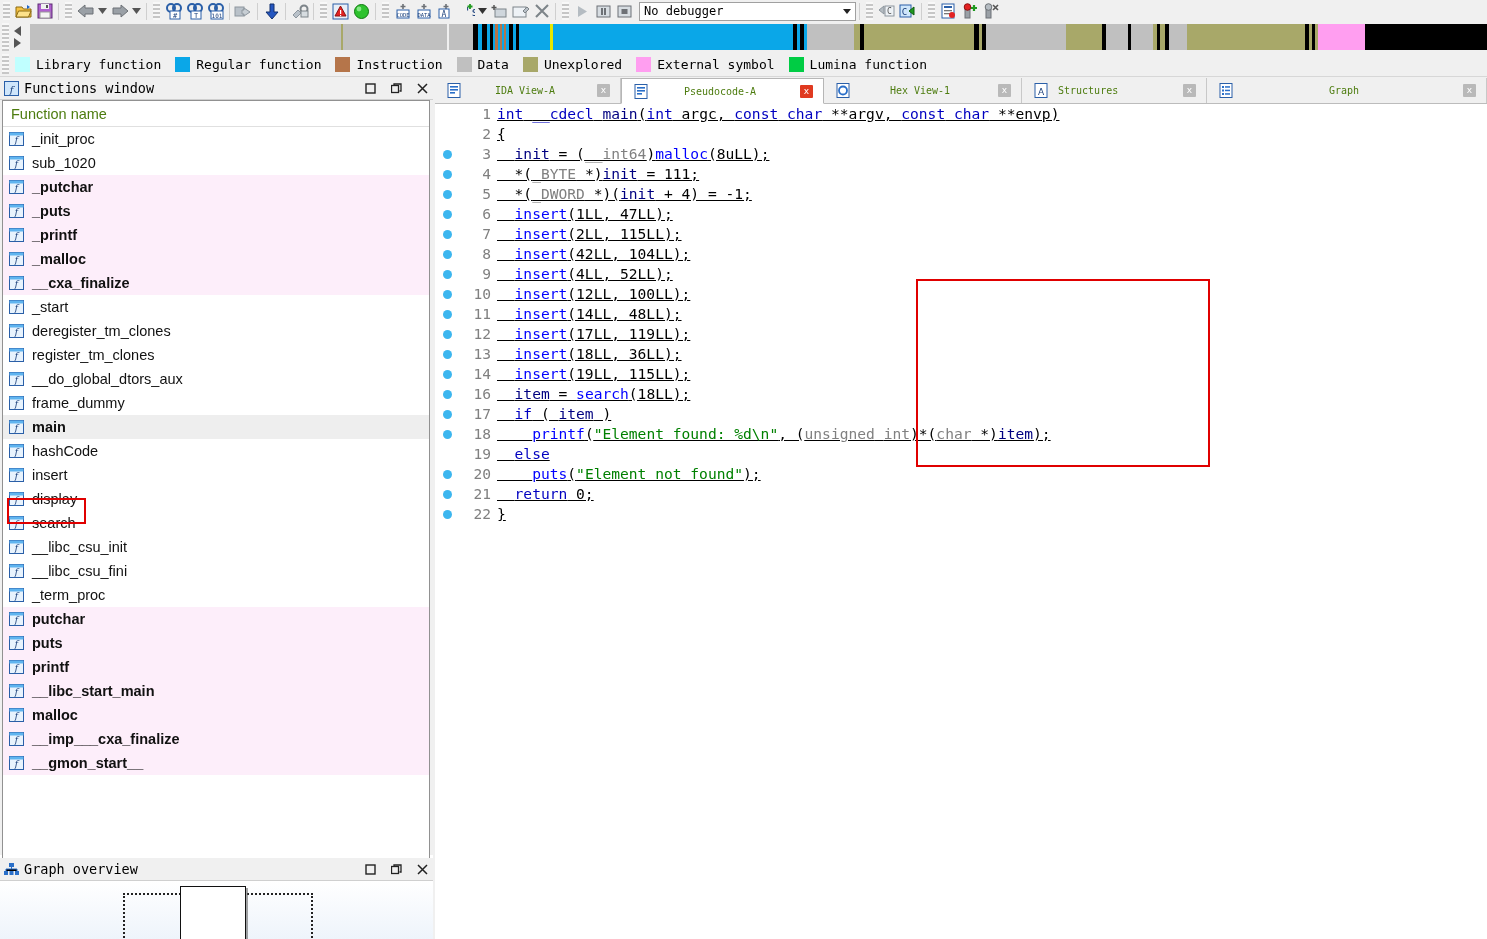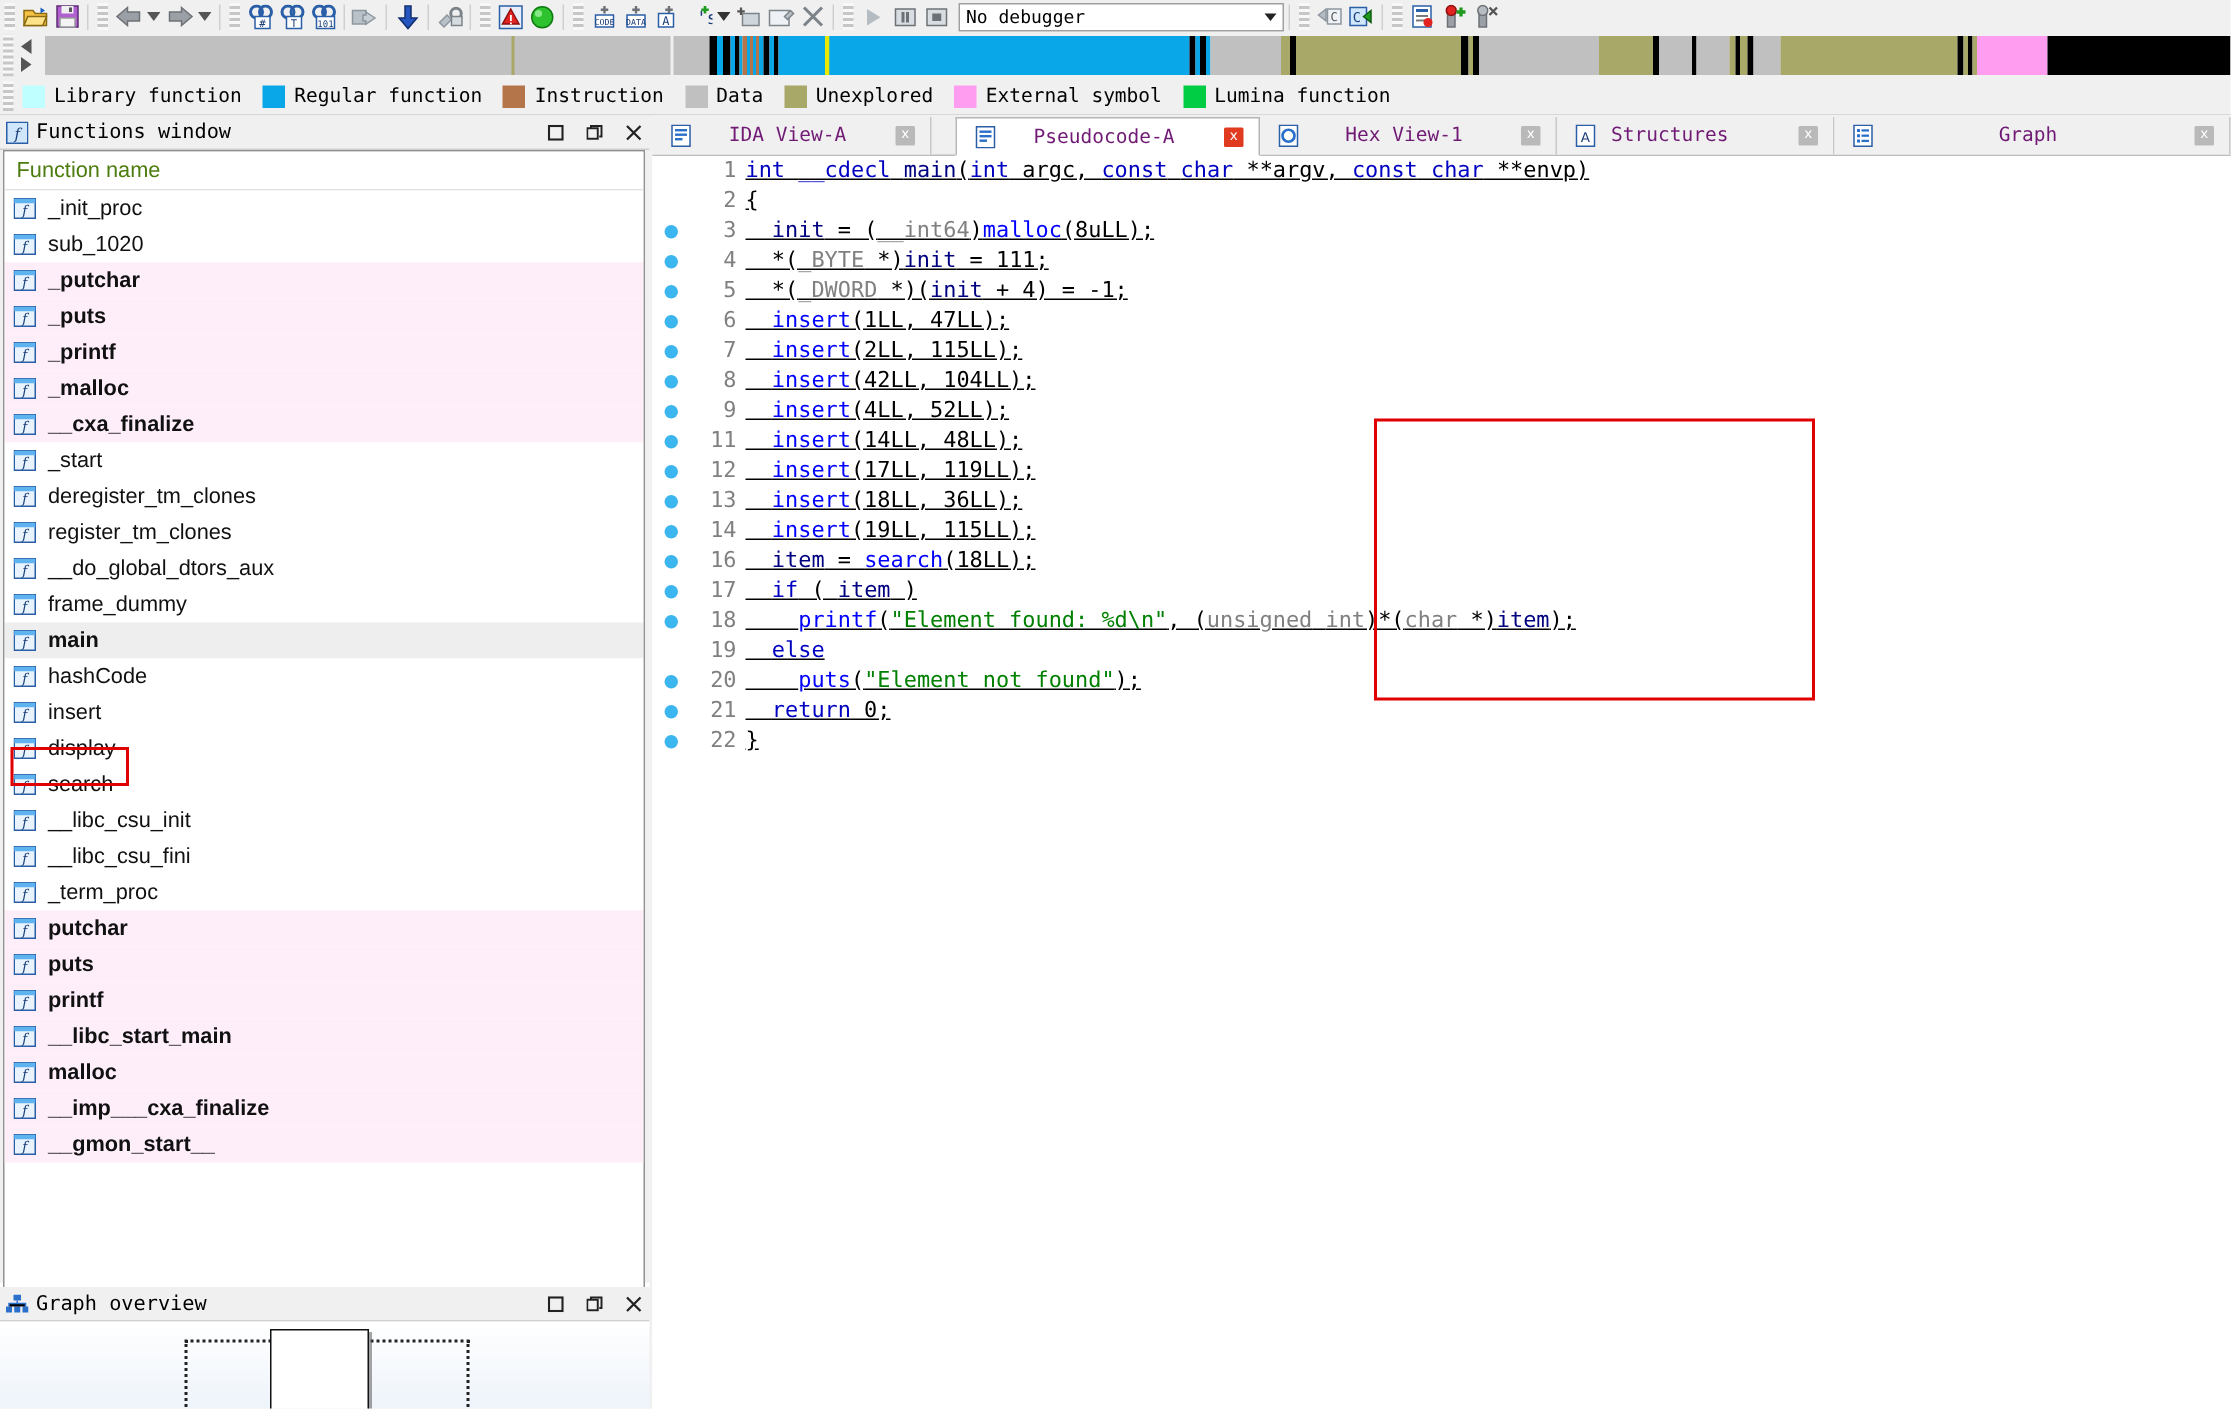--- a/index.html
+++ b/index.html
@@ -92,23 +92,23 @@
      background:#ffffff;border:1.5px solid #111;box-sizing:border-box;
      box-shadow:2px 2px 0 rgba(90,90,90,.55);}
 
   
   #rightpane{position:absolute;left:435px;top:77px;width:1052px;height:862px;background:#fff;}
   #tabbar{position:absolute;left:0;top:0;width:1052px;height:26px;background:#f0f0f0;
      border-bottom:1px solid #bcbcbc;display:flex;align-items:flex-end;}
   .tab{height:25px;display:flex;align-items:center;box-sizing:border-box;
      border-right:1px solid #c8c8c8;background:#f0f0f0;position:relative;}
   .tab.active{background:#ffffff;border-top:1px solid #b6b6b6;border-left:1px solid #b6b6b6;
-     border-right:1px solid #b6b6b6;border-bottom:1px solid #ffffff;margin-bottom:-1px;height:26px;margin-left:16px;}
+     border-right:1px solid #b6b6b6;border-bottom:1px solid #ffffff;margin-bottom:-1px;height:26px;}
   .tab .tico{width:18px;height:18px;margin:0 8px 0 10px;display:flex;align-items:center;justify-content:center;}
-  .tab .tlb{font-family:"DejaVu Sans Mono", monospace;font-size:13px;color:#701a75;}
+  .tab .tlb{font-family:"DejaVu Sans Mono", monospace;font-size:10px;color:#4d7c0f;}
   .tab .tcl{width:13px;height:13px;margin:0 10px 0 18px;display:flex;align-items:center;justify-content:center;
      background:#b9b9b9;border-radius:1px;font-size:9px;color:#fff;font-family:"DejaVu Sans",sans-serif;line-height:1;}
   .tab.active .tcl{background:#e03a20;}
   #code{position:absolute;left:0;top:27px;width:1052px;height:835px;background:#ffffff;
      font-family:"DejaVu Sans Mono", monospace;font-size:14.6px;}
   .cline{height:20px;line-height:20px;white-space:pre;position:relative;}
   .cline .dot{position:absolute;left:8px;top:6px;width:9px;height:9px;border-radius:50%;background:#3cb6ef;}
   .cline .ln{position:absolute;left:20px;width:36px;text-align:right;color:#808080;}
   .cline .ct{position:absolute;left:62px;text-decoration:underline;}
   .kw{color:#0000c0;}
@@ -803,20 +803,21 @@
   <div id="code">
       <div class="cline"><span class="ln">1</span><span class="ct"><span class="kw">int</span> <span class="kw">__cdecl</span> <span class="nm">main</span>(<span class="kw">int</span> argc, <span class="kw">const</span> <span class="kw">char</span> **argv, <span class="kw">const</span> <span class="kw">char</span> **envp)</span></div>
       <div class="cline"><span class="ln">2</span><span class="ct">{</span></div>
       <div class="cline"><span class="dot"></span><span class="ln">3</span><span class="ct">  <span class="nm">init</span> = (<span class="ty">__int64</span>)<span class="fn">malloc</span>(8uLL);</span></div>
       <div class="cline"><span class="dot"></span><span class="ln">4</span><span class="ct">  *(<span class="ty">_BYTE</span> *)<span class="nm">init</span> = 111;</span></div>
       <div class="cline"><span class="dot"></span><span class="ln">5</span><span class="ct">  *(<span class="ty">_DWORD</span> *)(<span class="nm">init</span> + 4) = -1;</span></div>
       <div class="cline"><span class="dot"></span><span class="ln">6</span><span class="ct">  <span class="fn">insert</span>(1LL, 47LL);</span></div>
       <div class="cline"><span class="dot"></span><span class="ln">7</span><span class="ct">  <span class="fn">insert</span>(2LL, 115LL);</span></div>
       <div class="cline"><span class="dot"></span><span class="ln">8</span><span class="ct">  <span class="fn">insert</span>(42LL, 104LL);</span></div>
       <div class="cline"><span class="dot"></span><span class="ln">9</span><span class="ct">  <span class="fn">insert</span>(4LL, 52LL);</span></div>
+      <div class="cline"><span class="dot"></span><span class="ln">10</span><span class="ct">  <span class="fn">insert</span>(12LL, 100LL);</span></div>
       <div class="cline"><span class="dot"></span><span class="ln">11</span><span class="ct">  <span class="fn">insert</span>(14LL, 48LL);</span></div>
       <div class="cline"><span class="dot"></span><span class="ln">12</span><span class="ct">  <span class="fn">insert</span>(17LL, 119LL);</span></div>
       <div class="cline"><span class="dot"></span><span class="ln">13</span><span class="ct">  <span class="fn">insert</span>(18LL, 36LL);</span></div>
       <div class="cline"><span class="dot"></span><span class="ln">14</span><span class="ct">  <span class="fn">insert</span>(19LL, 115LL);</span></div>
       <div class="cline"><span class="dot"></span><span class="ln">16</span><span class="ct">  <span class="nm">item</span> = <span class="fn">search</span>(18LL);</span></div>
       <div class="cline"><span class="dot"></span><span class="ln">17</span><span class="ct">  <span class="kw">if</span> ( <span class="nm">item</span> )</span></div>
       <div class="cline"><span class="dot"></span><span class="ln">18</span><span class="ct">    <span class="fn">printf</span>(<span class="st">"Element found: %d\n"</span>, (<span class="ty">unsigned</span> <span class="ty">int</span>)*(<span class="ty">char</span> *)<span class="nm">item</span>);</span></div>
       <div class="cline"><span class="ln">19</span><span class="ct">  <span class="kw">else</span></span></div>
       <div class="cline"><span class="dot"></span><span class="ln">20</span><span class="ct">    <span class="fn">puts</span>(<span class="st">"Element not found"</span>);</span></div>
       <div class="cline"><span class="dot"></span><span class="ln">21</span><span class="ct">  <span class="kw">return</span> 0;</span></div>

